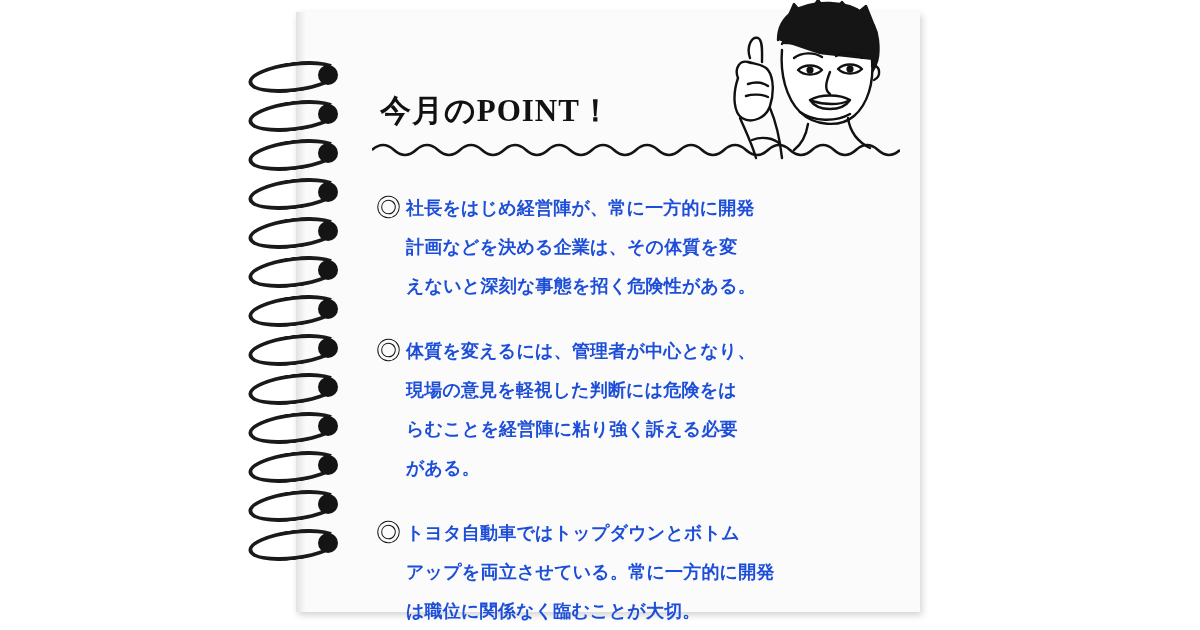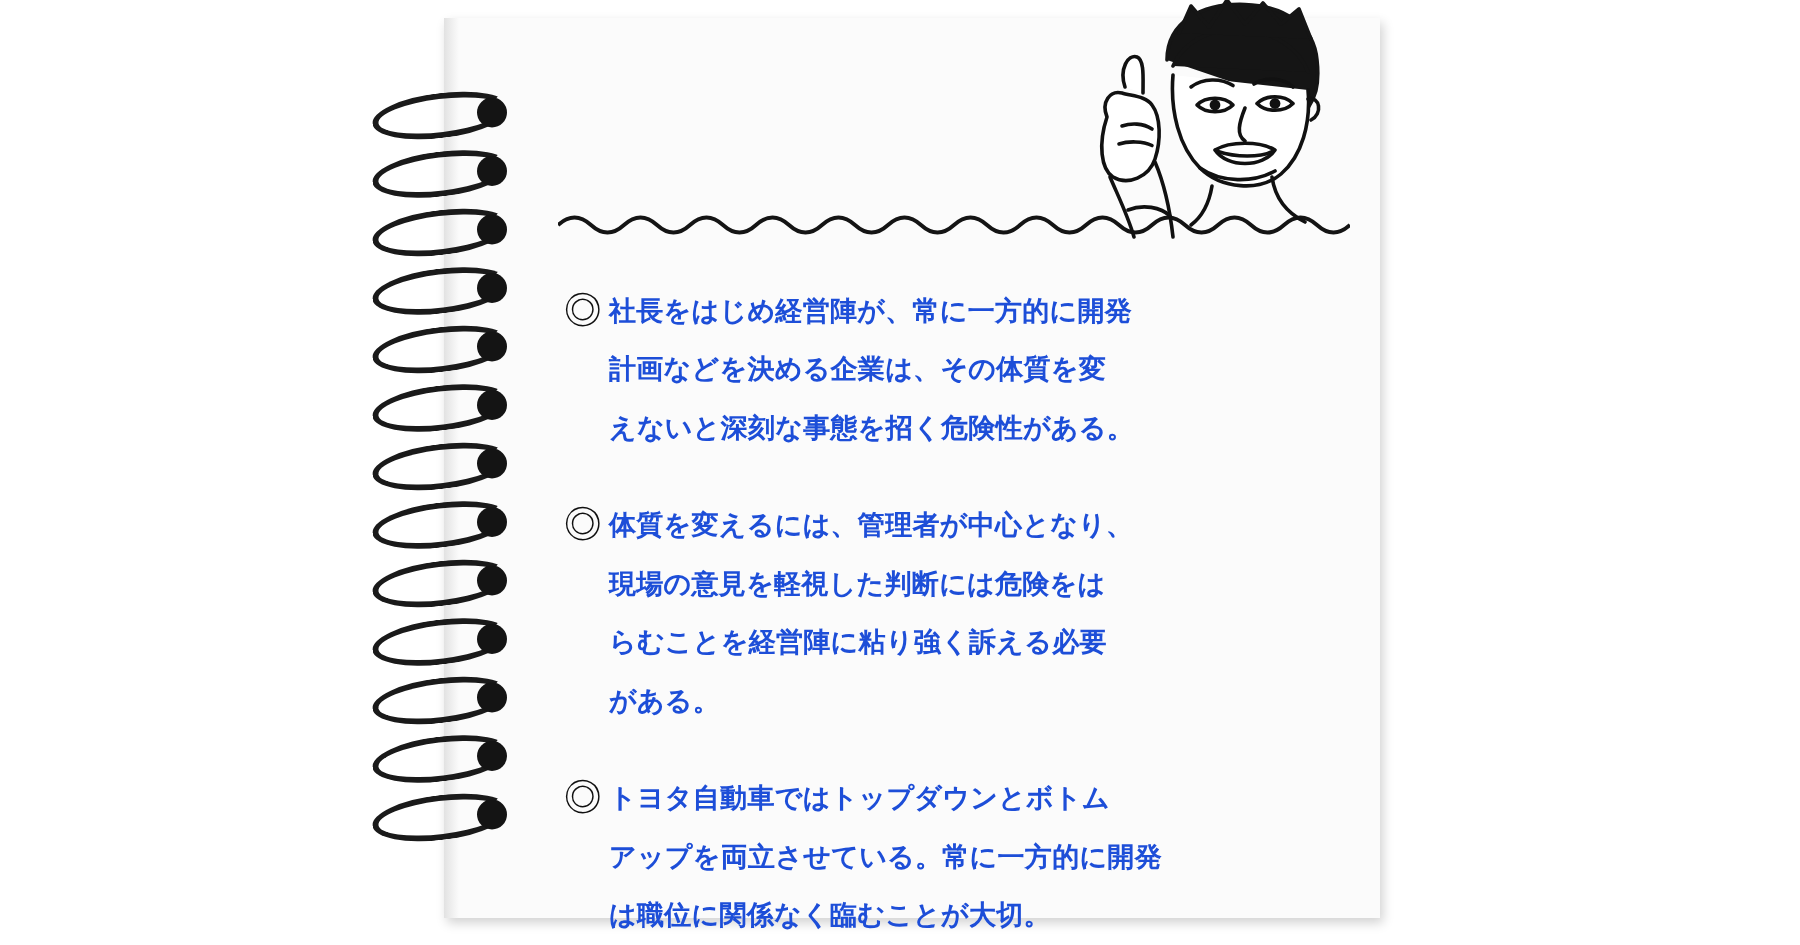--- a/index.html
+++ b/index.html
@@ -145,20 +145,21 @@
 </head>
 <body>
 
 <div id="stage">
 
   <div class="binding-strip"></div>
 
   <div class="notepad">
     <div class="notepad-inner-edge"></div>
 
+    <div class="title">今月のPOINT！</div>
 
     <svg class="wave" viewBox="0 0 528 22" preserveAspectRatio="none">
       <path d="M0,12 Q11,2 22,12 T44,12 T66,12 T88,12 T110,12 T132,12 T154,12 T176,12 T198,12 T220,12 T242,12 T264,12 T286,12 T308,12 T330,12 T352,12 T374,12 T396,12 T418,12 T440,12 T462,12 T484,12 T506,12 T528,12" fill="none" stroke="#141414" stroke-width="2.6"></path>
     </svg>
 
     <div class="points">
 
       <div class="point">
         <span class="bullet">◎</span>
         <span class="point-text">社長をはじめ経営陣が、常に一方的に開発

